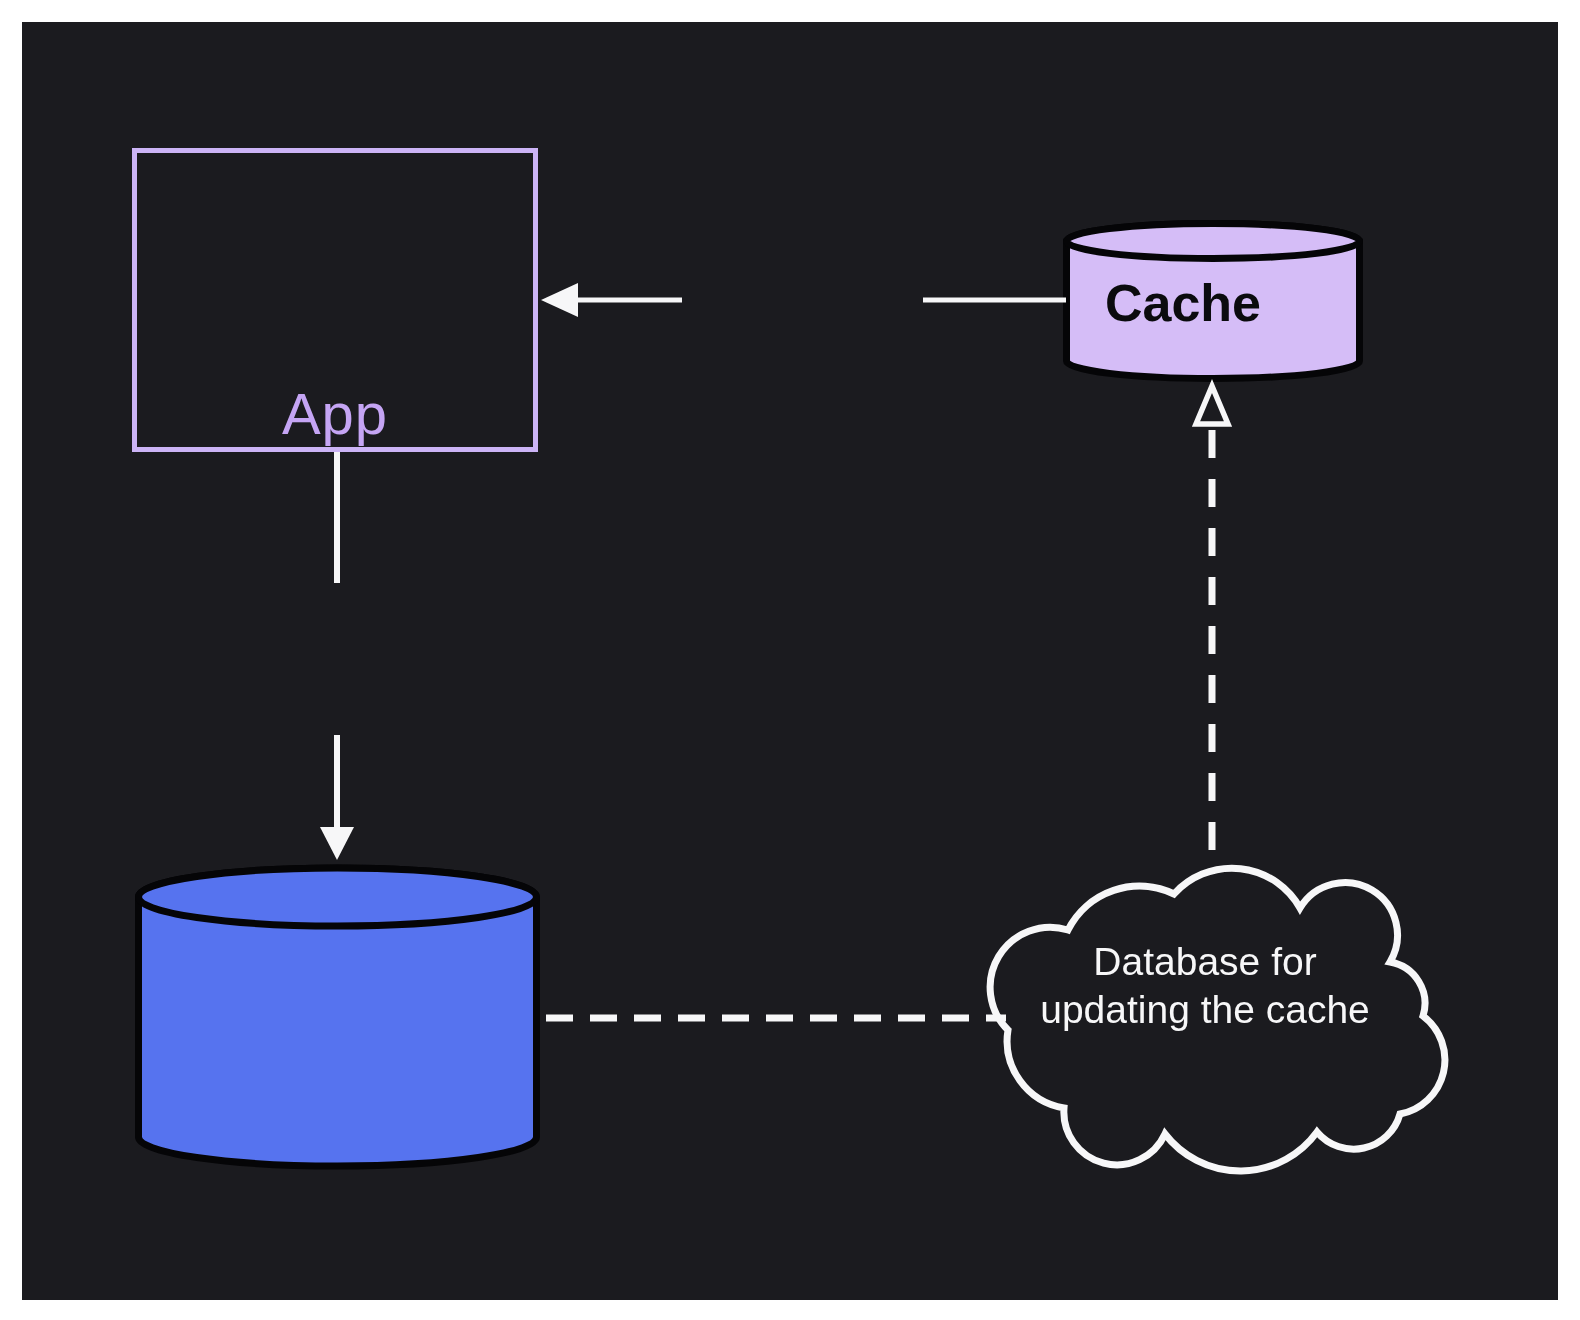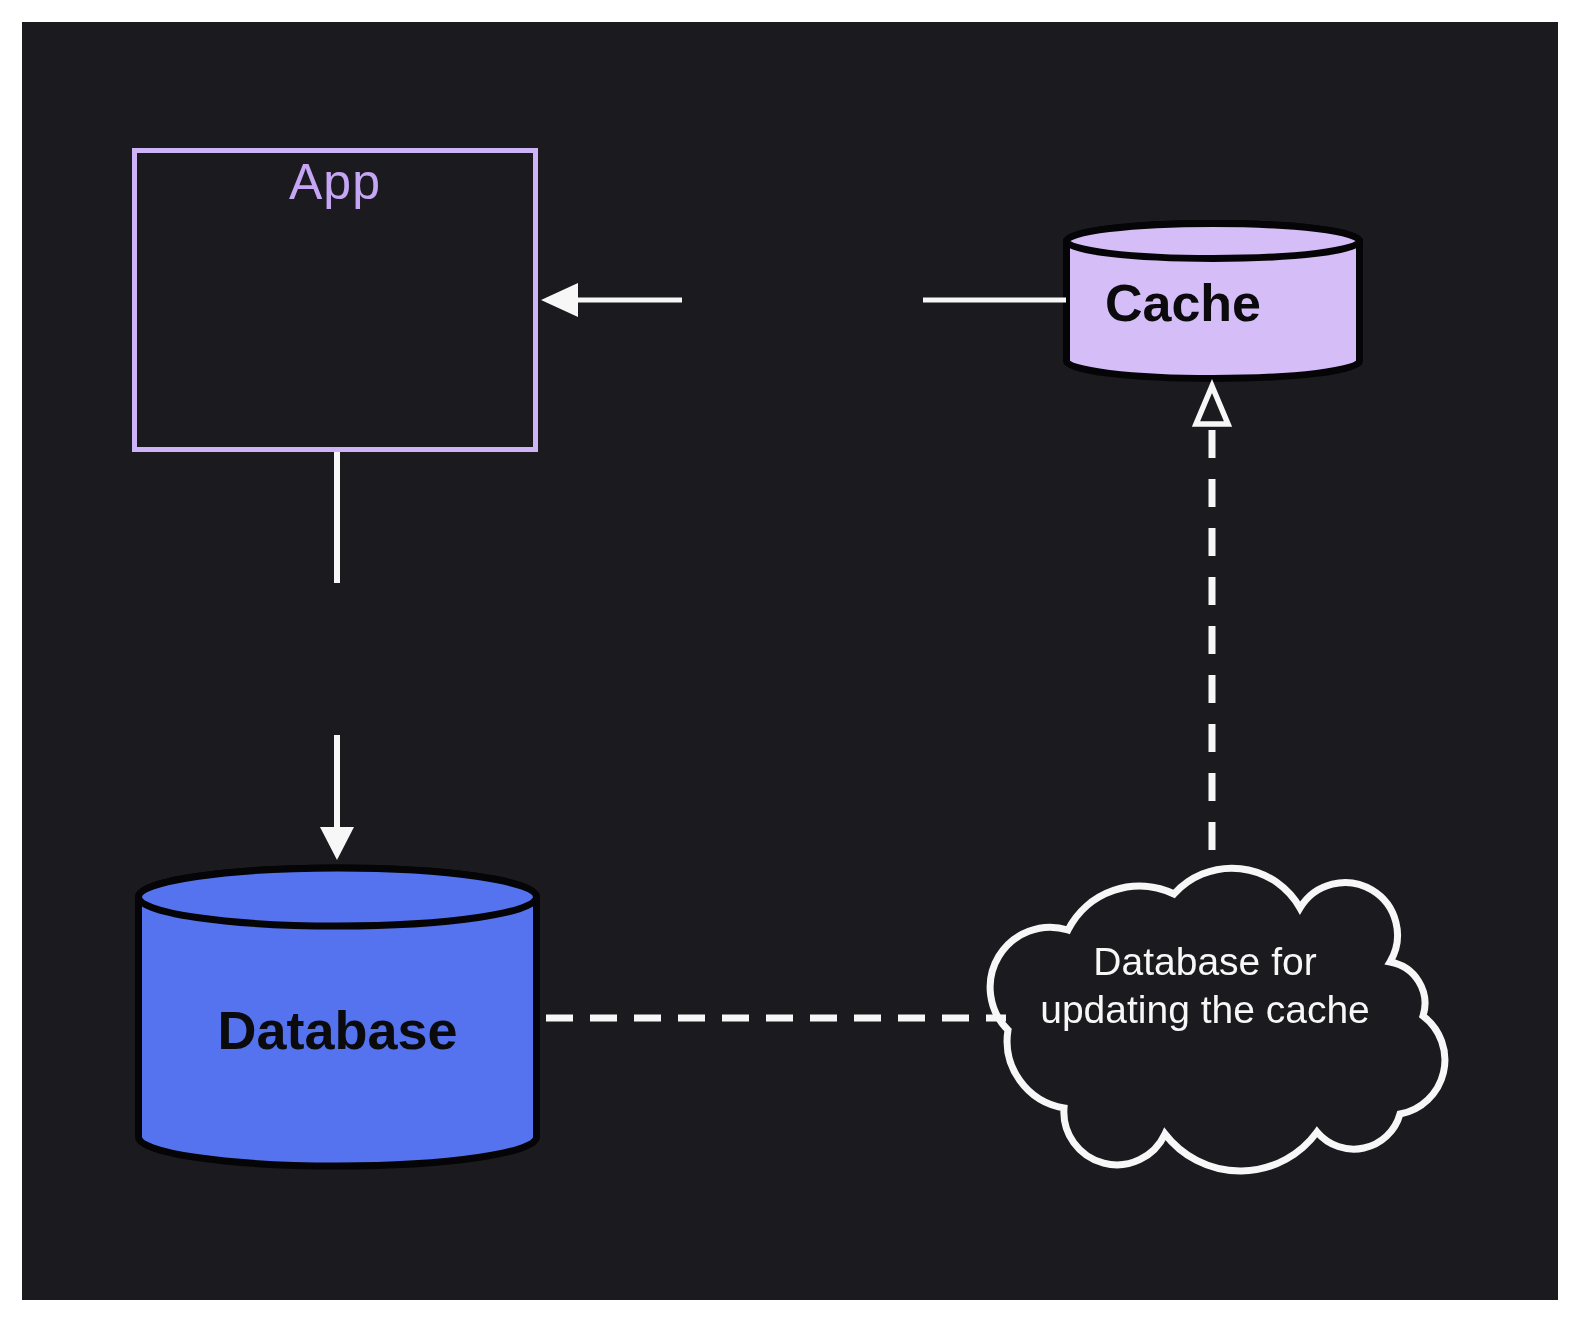--- a/index.html
+++ b/index.html
@@ -12,22 +12,22 @@
     background:#1b1b1f;
   }
   .diagram-svg{position:absolute;left:0;top:0;width:1580px;height:1320px;}
   .label{
     position:absolute;display:flex;align-items:center;justify-content:center;
     text-align:center;pointer-events:none;
   }
   .app-node{
     position:absolute;left:132px;top:148px;width:406px;height:304px;
     box-sizing:border-box;border:5px solid #ccb4f6;background:#1b1b1f;
-    display:flex;align-items:flex-start;justify-content:center;
-    color:#c5a5f4;font-size:50px;font-weight:500;letter-spacing:1px;
+    display:flex;align-items:flex-end;justify-content:center;
+    color:#c5a5f4;font-size:58px;font-weight:500;letter-spacing:1px;
   }
   .pill{
     position:absolute;box-sizing:border-box;border:4px solid #f7f7f8;
     border-radius:58px;background:#1b1b1f;color:#f7f7f8;
     display:flex;align-items:center;justify-content:center;text-align:center;
     font-size:40px;line-height:48px;
   }
   .pill.hot{left:682px;top:225px;width:241px;height:151px;padding:0 34px;}
   .pill.writes{left:219px;top:583px;width:238px;height:152px;}
   .cache-label{left:1063px;top:248px;width:240px;height:110px;
@@ -88,20 +88,17 @@
   </svg>
 
   <div class="app-node">
     <span>App</span>
   </div>
 
 
   <div class="label cache-label">
     <span>Cache</span>
   </div>
-  <div class="label database-label">
-    <span>Database</span>
-  </div>
 
   <div class="label cloud-label">
     <span>Database for updating the cache</span>
   </div>
 </div>
 
 </body></html>

